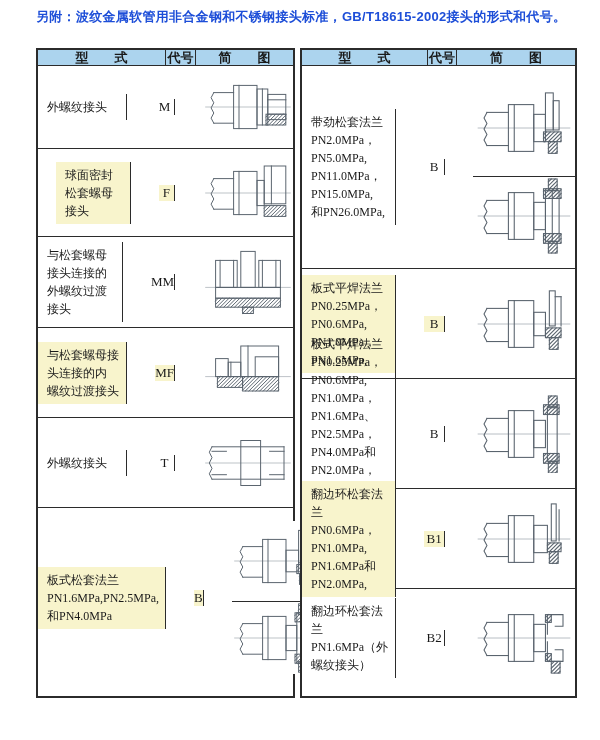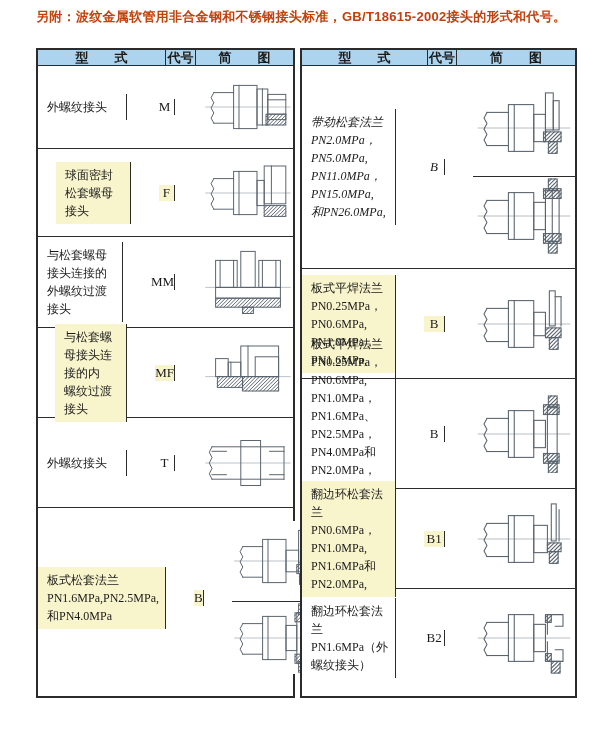--- a/index.html
+++ b/index.html
@@ -8,21 +8,21 @@
   html,body{margin:0;padding:0;}
   body{
     width:600px;height:740px;background:#ffffff;
     font-family:"Liberation Serif","DejaVu Serif",serif;
     color:#1a1a1a;position:relative;overflow:hidden;
   }
   .page{position:relative;width:600px;height:740px;}
   .doc-title{
     position:absolute;left:36px;top:8px;width:540px;
     font-family:"Liberation Sans","DejaVu Sans",sans-serif;
-    font-weight:bold;font-size:13px;letter-spacing:0.3px;color:#c2410c;
+    font-weight:bold;font-size:13px;letter-spacing:0.3px;color:#1d4ed8;
   }
   .tbl{
     position:absolute;top:48px;border:2px solid var(--bd);
     background:#fff;box-sizing:border-box;
   }
   .tbl-left{left:36px;width:259px;height:650px;--tw:128px;--cw:30px;}
   .tbl-right{left:300px;width:277px;height:650px;--tw:126px;--cw:29px;}
   .hdr{
     display:flex;height:16px;background:var(--hdr);
     border-bottom:1px solid var(--bd);box-sizing:border-box;
@@ -181,21 +181,21 @@
                   <rect x="44" y="68" width="12" height="7"></rect>
                   <line x1="44" y1="71" x2="47" y2="68"></line>
                   <line x1="44" y1="75" x2="51" y2="68"></line>
                   <line x1="48" y1="75" x2="55" y2="68"></line>
                   <line x1="52" y1="75" x2="56" y2="71"></line>
                 </g>
               </svg>
             </div>
           </div>
         </div>
-        <div class="row hl" style="height: 90px; padding-left: 17px;">
+        <div class="row hl" style="height: 90px;">
           <div class="cell type">
             <div>与松套螺母接头连接的内</div>
             <div>螺纹过渡接头</div>
           </div>
           <div class="cell code">MF</div>
           <div class="cell diag">
             <div class="dsub">
               <svg viewBox="0 0 100 80">
                 <g stroke="#5a646e" fill="none" stroke-width="1.1" stroke-linecap="square">
                   <line x1="3" y1="44" x2="97" y2="44" stroke="#97a0a8" stroke-width="0.7"></line>
@@ -342,21 +342,21 @@
       </div>
   </div>
 
   <div class="tbl tbl-right">
     <div class="hdr">
       <div class="hcell h-type">型　　式</div>
       <div class="hcell h-code">代号</div>
       <div class="hcell h-diag">简　　图</div>
     </div>
     <div id="right-rows">
-        <div class="row" style="height: 203px; font-style: italic;">
+        <div class="row" style="height: 203px;">
           <div class="cell type">
             <div>带劲松套法兰</div>
             <div>PN2.0MPa，PN5.0MPa,</div>
             <div>PN11.0MPa，PN15.0MPa,</div>
             <div>和PN26.0MPa,</div>
           </div>
           <div class="cell code">B</div>
           <div class="cell diag">
             <div class="dsub" style="flex: 0 0 auto; height: 96px;">
               <svg viewBox="0 0 100 80">

